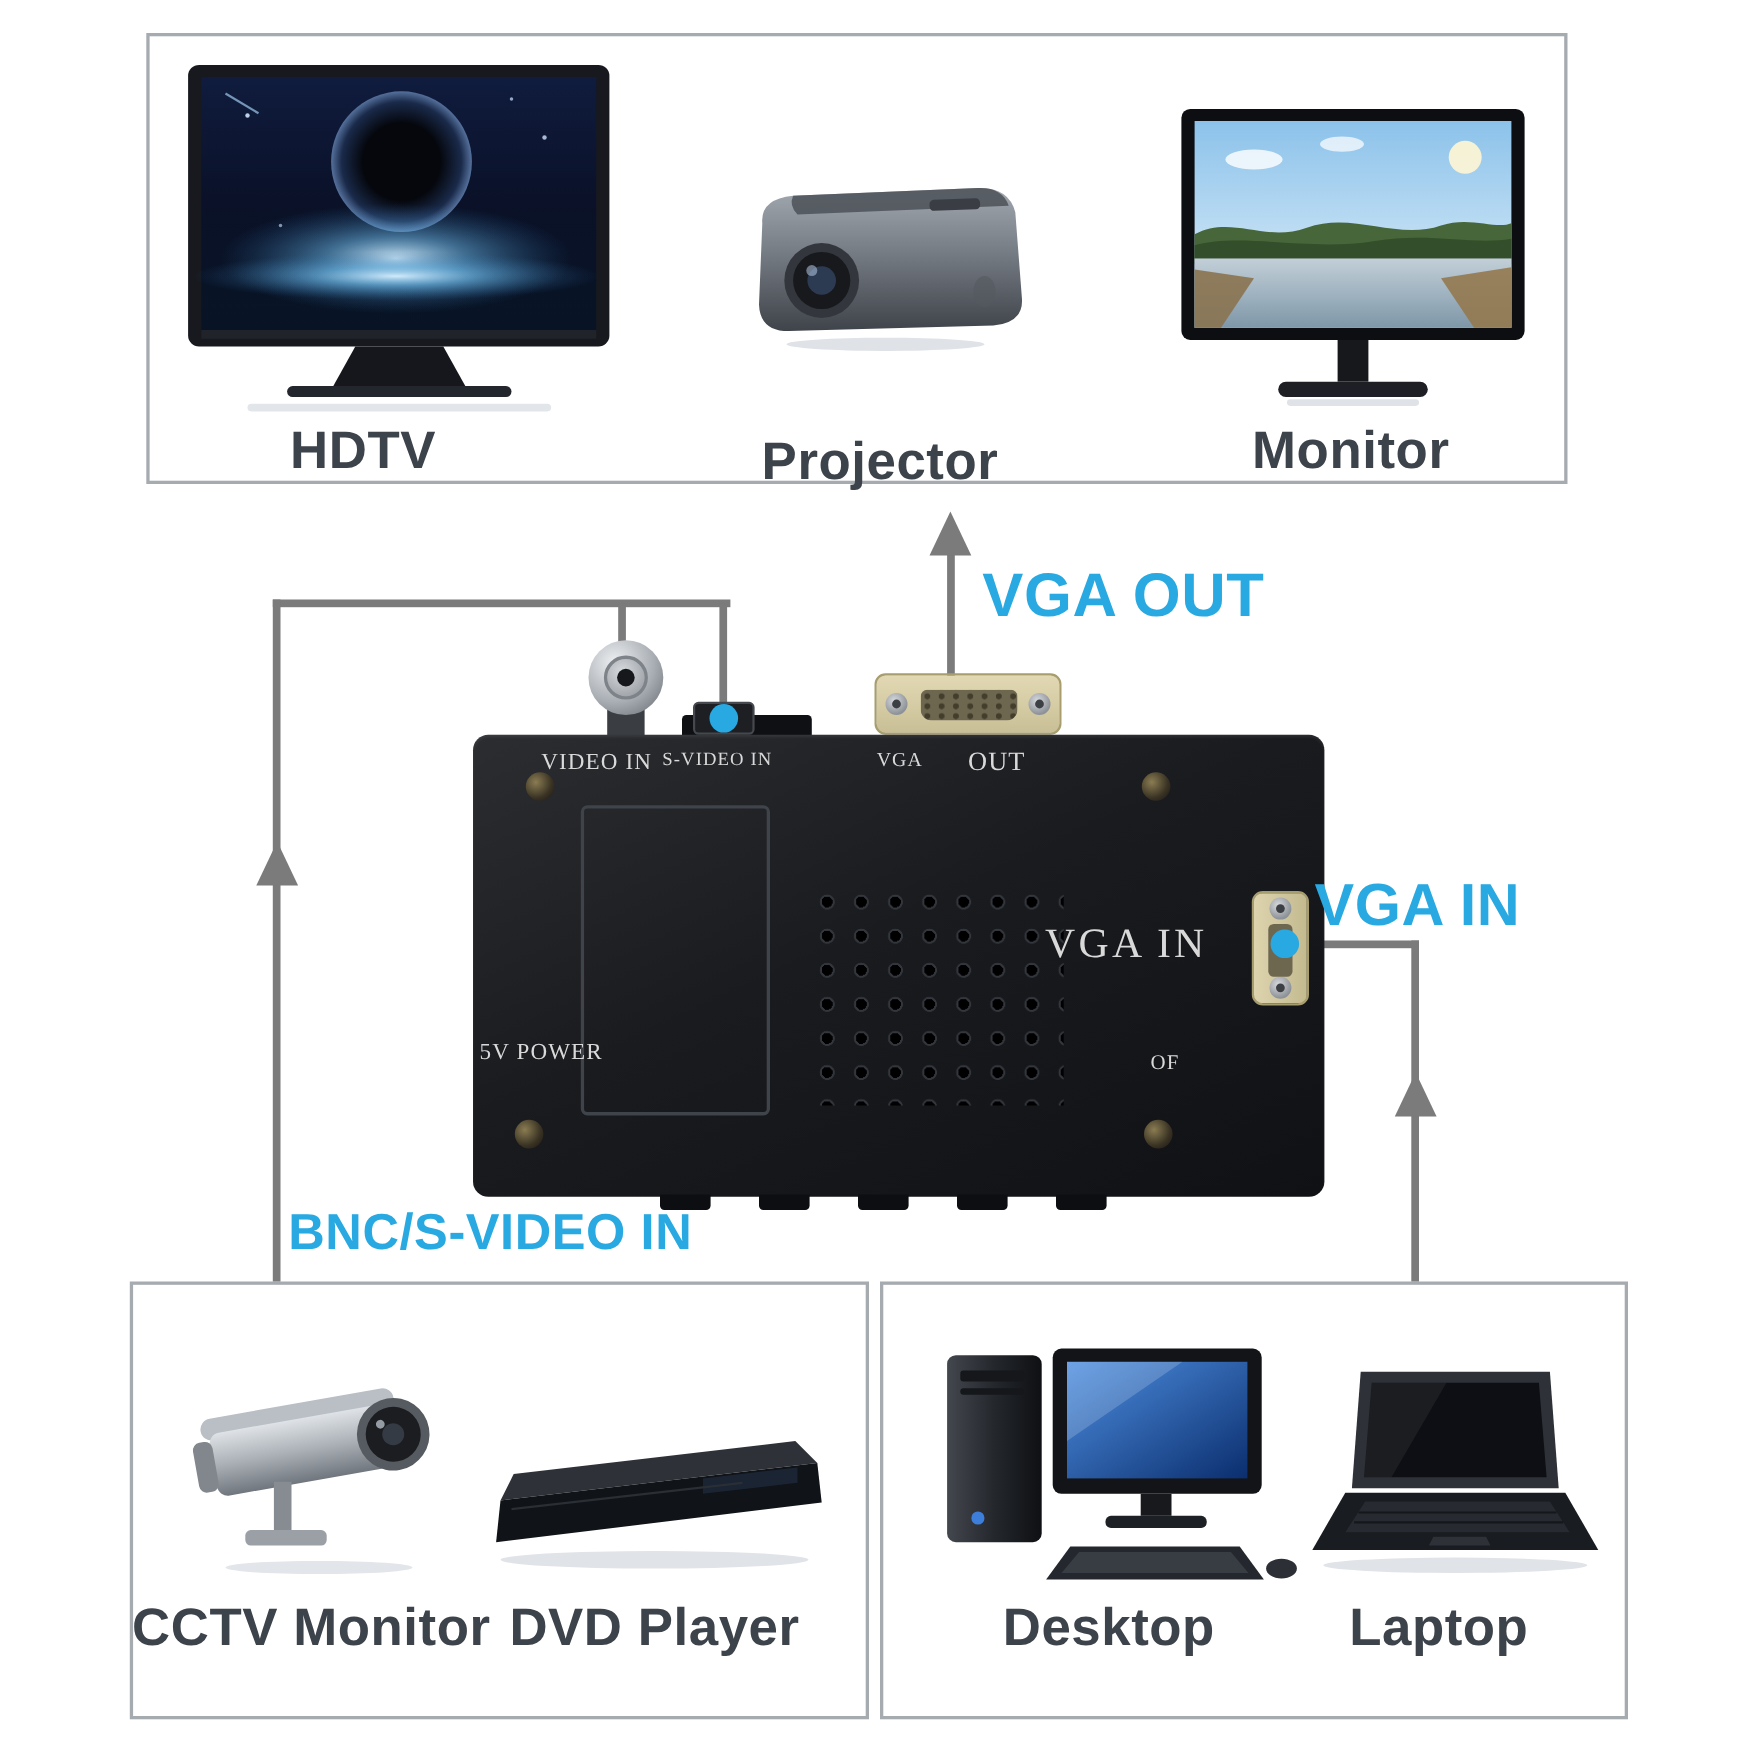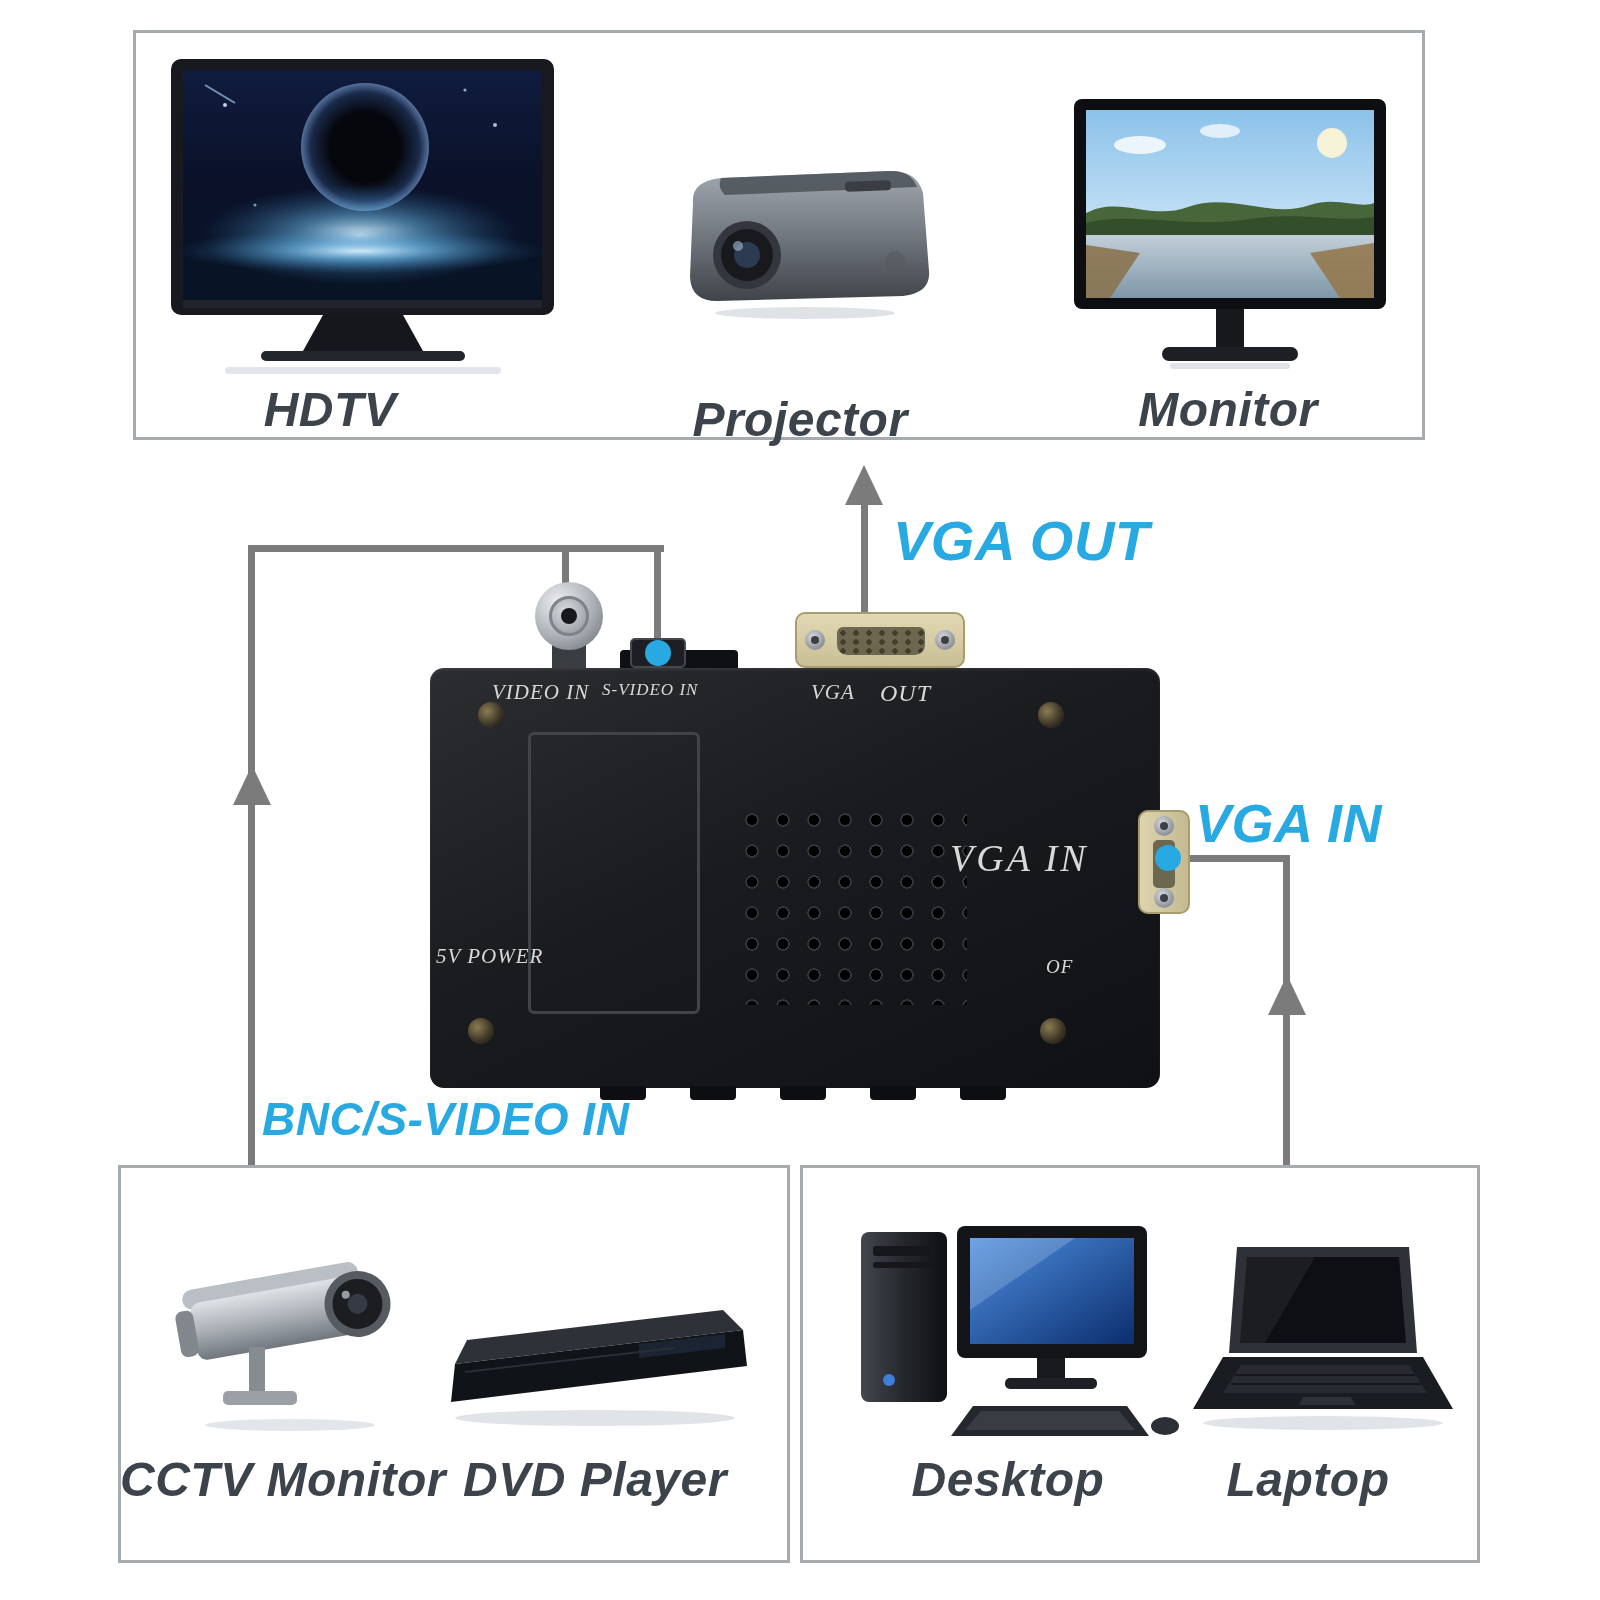--- a/index.html
+++ b/index.html
@@ -1,27 +1,27 @@
 <!DOCTYPE html>
 <html><head>
 <meta charset="utf-8">
 <style>
   html,body{margin:0;padding:0;background:#ffffff;}
-  .canvas{position:relative;width:1600px;height:1600px;background:#ffffff;font-family:"Liberation Sans",sans-serif;overflow:hidden;font-style:italic;}
+  .canvas{position:relative;width:1600px;height:1600px;background:#ffffff;font-family:"Liberation Sans",sans-serif;overflow:hidden;}
   .group-box{position:absolute;border:3px solid #a6abb0;background:#ffffff;box-sizing:border-box;}
   .device-img{position:absolute;}
   .device-label{position:absolute;color:#3d434b;font-weight:700;font-size:48px;text-align:center;letter-spacing:0.5px;}
   .blue-label{position:absolute;color:#29a9e1;font-weight:800;letter-spacing:0.5px;}
   .line{position:absolute;background:#7b7b7b;}
   .arrow-up{position:absolute;width:0;height:0;border-left:19px solid transparent;border-right:19px solid transparent;border-bottom:40px solid #7b7b7b;}
   .blue-dot{position:absolute;width:26px;height:26px;border-radius:50%;background:#29a9e1;}
 
   .converter{position:absolute;left:430px;top:668px;width:730px;height:420px;border-radius:14px;
              background:linear-gradient(155deg,#2b2d31 0%,#1a1b1f 45%,#101114 100%);
-             box-shadow:inset 0 2px 3px rgba(255,255,255,0.08);}
+             box-shadow:inset 0 2px 3px rgba(255,255,255,0.08);padding-left:44px;}
   .converter-text{position:absolute;color:#d9d9d9;font-family:"Liberation Serif",serif;letter-spacing:1px;white-space:nowrap;}
   .screw{position:absolute;width:26px;height:26px;border-radius:50%;
          background:radial-gradient(circle at 35% 35%,#8a7c52,#3a3324 60%,#171310);}
   .sticker{position:absolute;left:98px;top:64px;width:172px;height:282px;border:3px solid #3f434a;border-radius:6px;box-sizing:border-box;}
   .grille{position:absolute;left:312px;top:142px;width:225px;height:195px;
           background-image:radial-gradient(circle at 10px 10px,#000 0 5px,#33373d 5px 6.5px,rgba(0,0,0,0) 7px);
           background-size:31px 31px;}
   .foot{position:absolute;width:46px;height:14px;background:#0d0e11;border-radius:0 0 4px 4px;}
   .top-tab{position:absolute;left:620px;top:650px;width:118px;height:20px;background:#0f1013;border-radius:4px 4px 0 0;}
 
@@ -167,21 +167,21 @@
 
   <div class="converter">
     <div class="screw" style="left:48px;top:34px;"></div>
     <div class="screw" style="left:608px;top:34px;"></div>
     <div class="screw" style="left:38px;top:350px;"></div>
     <div class="screw" style="left:610px;top:350px;"></div>
     <div class="sticker"></div>
     <div class="grille"></div>
     <div class="converter-text" style="left:62px;top:12px;font-size:21px;">VIDEO IN</div>
     <div class="converter-text" style="left:172px;top:12px;font-size:17px;">S-VIDEO IN</div>
-    <div class="converter-text" style="left:381px;top:12px;font-size:21px;">VGA</div>
+    <div class="converter-text" style="left:367px;top:12px;font-size:18px;">VGA</div>
     <div class="converter-text" style="left:450px;top:12px;font-size:24px;">OUT</div>
     <div class="converter-text" style="left:520px;top:168px;font-size:38px;letter-spacing:3px;">VGA IN</div>
     <div class="converter-text" style="left:6px;top:276px;font-size:21px;">5V POWER</div>
     <div class="converter-text" style="left:616px;top:288px;font-size:19px;">OF</div>
   </div>
 
   <div class="vga-right">
     <div class="screw-hole" style="left:14px;top:4px;"></div>
     <div class="screw-hole" style="left:14px;bottom:4px;"></div>
     <div class="dshell-v"></div>

